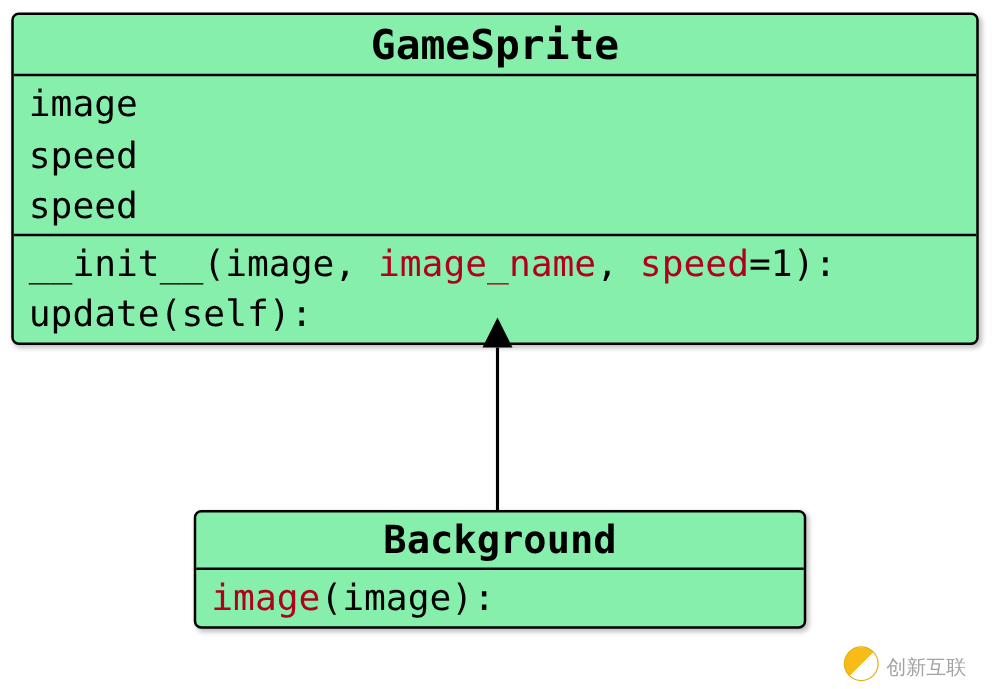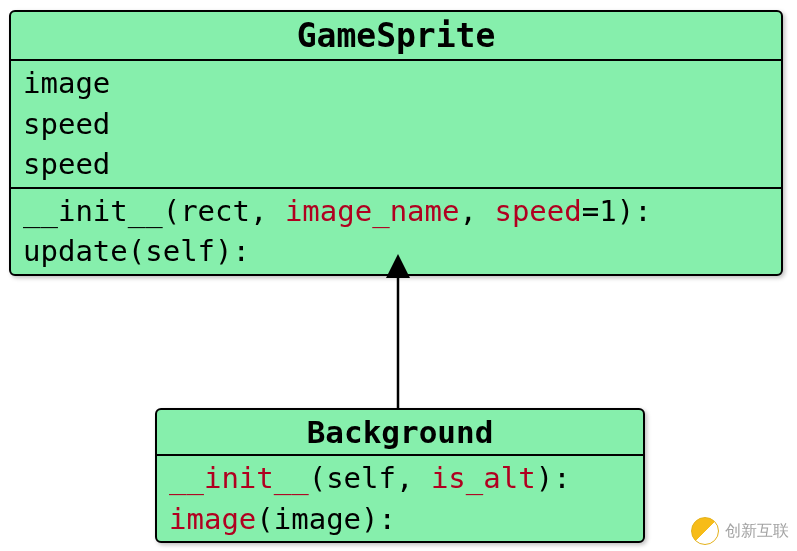--- a/index.html
+++ b/index.html
@@ -8,49 +8,48 @@
 .class-section{border-bottom:2px solid #000;padding:2px 12px;line-height:1.4}
 .class-section:last-child{border-bottom:none}
 .row{white-space:nowrap}
 .tok-black{color:#000}
 .tok-red{color:#b00020}
 #cls-gamesprite{left:9px;top:10px;width:770px;font-size:29px}
 #cls-background{left:155px;top:408px;width:486px;font-size:29px}
 #cls-gamesprite .class-title{font-size:33px}
 #cls-background .class-title{font-size:31px}
 svg.arrow{position:absolute;left:0;top:0;pointer-events:none}
-.watermark{position:absolute;right:8px;bottom:6px;display:flex;align-items:center;gap:6px;opacity:0.9}
+.watermark{position:absolute;right:24px;bottom:6px;display:flex;align-items:flex-end;gap:6px;opacity:0.9}
 .watermark .wicon{width:26px;height:26px;border-radius:50%;background:linear-gradient(135deg,#f7b500 50%,#fff 50%);border:1px solid #e0a800}
 .watermark .wtext{font-family:sans-serif;font-size:16px;color:#999}
 </style>
 </head>
 <body>
 
 <div id="cls-gamesprite" class="class-box">
   <div class="class-title">GameSprite</div>
   <div class="class-section">
     <div class="row">image</div>
     <div class="row">speed</div>
     <div class="row">speed</div>
   </div>
   <div class="class-section">
-    <div class="row"><span class="tok-black">__init__(rect, </span><span class="tok-red">image_name</span><span class="tok-black">, </span><span class="tok-red">speed</span><span class="tok-black">=1):</span></div>
+    <div class="row"><span class="tok-black">__init__(image, </span><span class="tok-red">image_name</span><span class="tok-black">, </span><span class="tok-red">speed</span><span class="tok-black">=1):</span></div>
     <div class="row"><span class="tok-black">update(self):</span></div>
   </div>
 </div>
 
 <svg class="arrow" width="797" height="551">
   <line x1="398" y1="414" x2="398" y2="278" stroke="#000" stroke-width="2.5"></line>
   <polygon points="398,254 386,278 410,278" fill="#000"></polygon>
 </svg>
 
 <div id="cls-background" class="class-box">
   <div class="class-title">Background</div>
   <div class="class-section">
-    <div class="row"><span class="tok-red">__init__</span><span class="tok-black">(self, </span><span class="tok-red">is_alt</span><span class="tok-black">):</span></div>
     <div class="row"><span class="tok-red">image</span><span class="tok-black">(image):</span></div>
   </div>
 </div>
 
 <div class="watermark">
   <div class="wicon"></div>
   <div class="wtext">创新互联</div>
 </div>
 
 </body></html>

